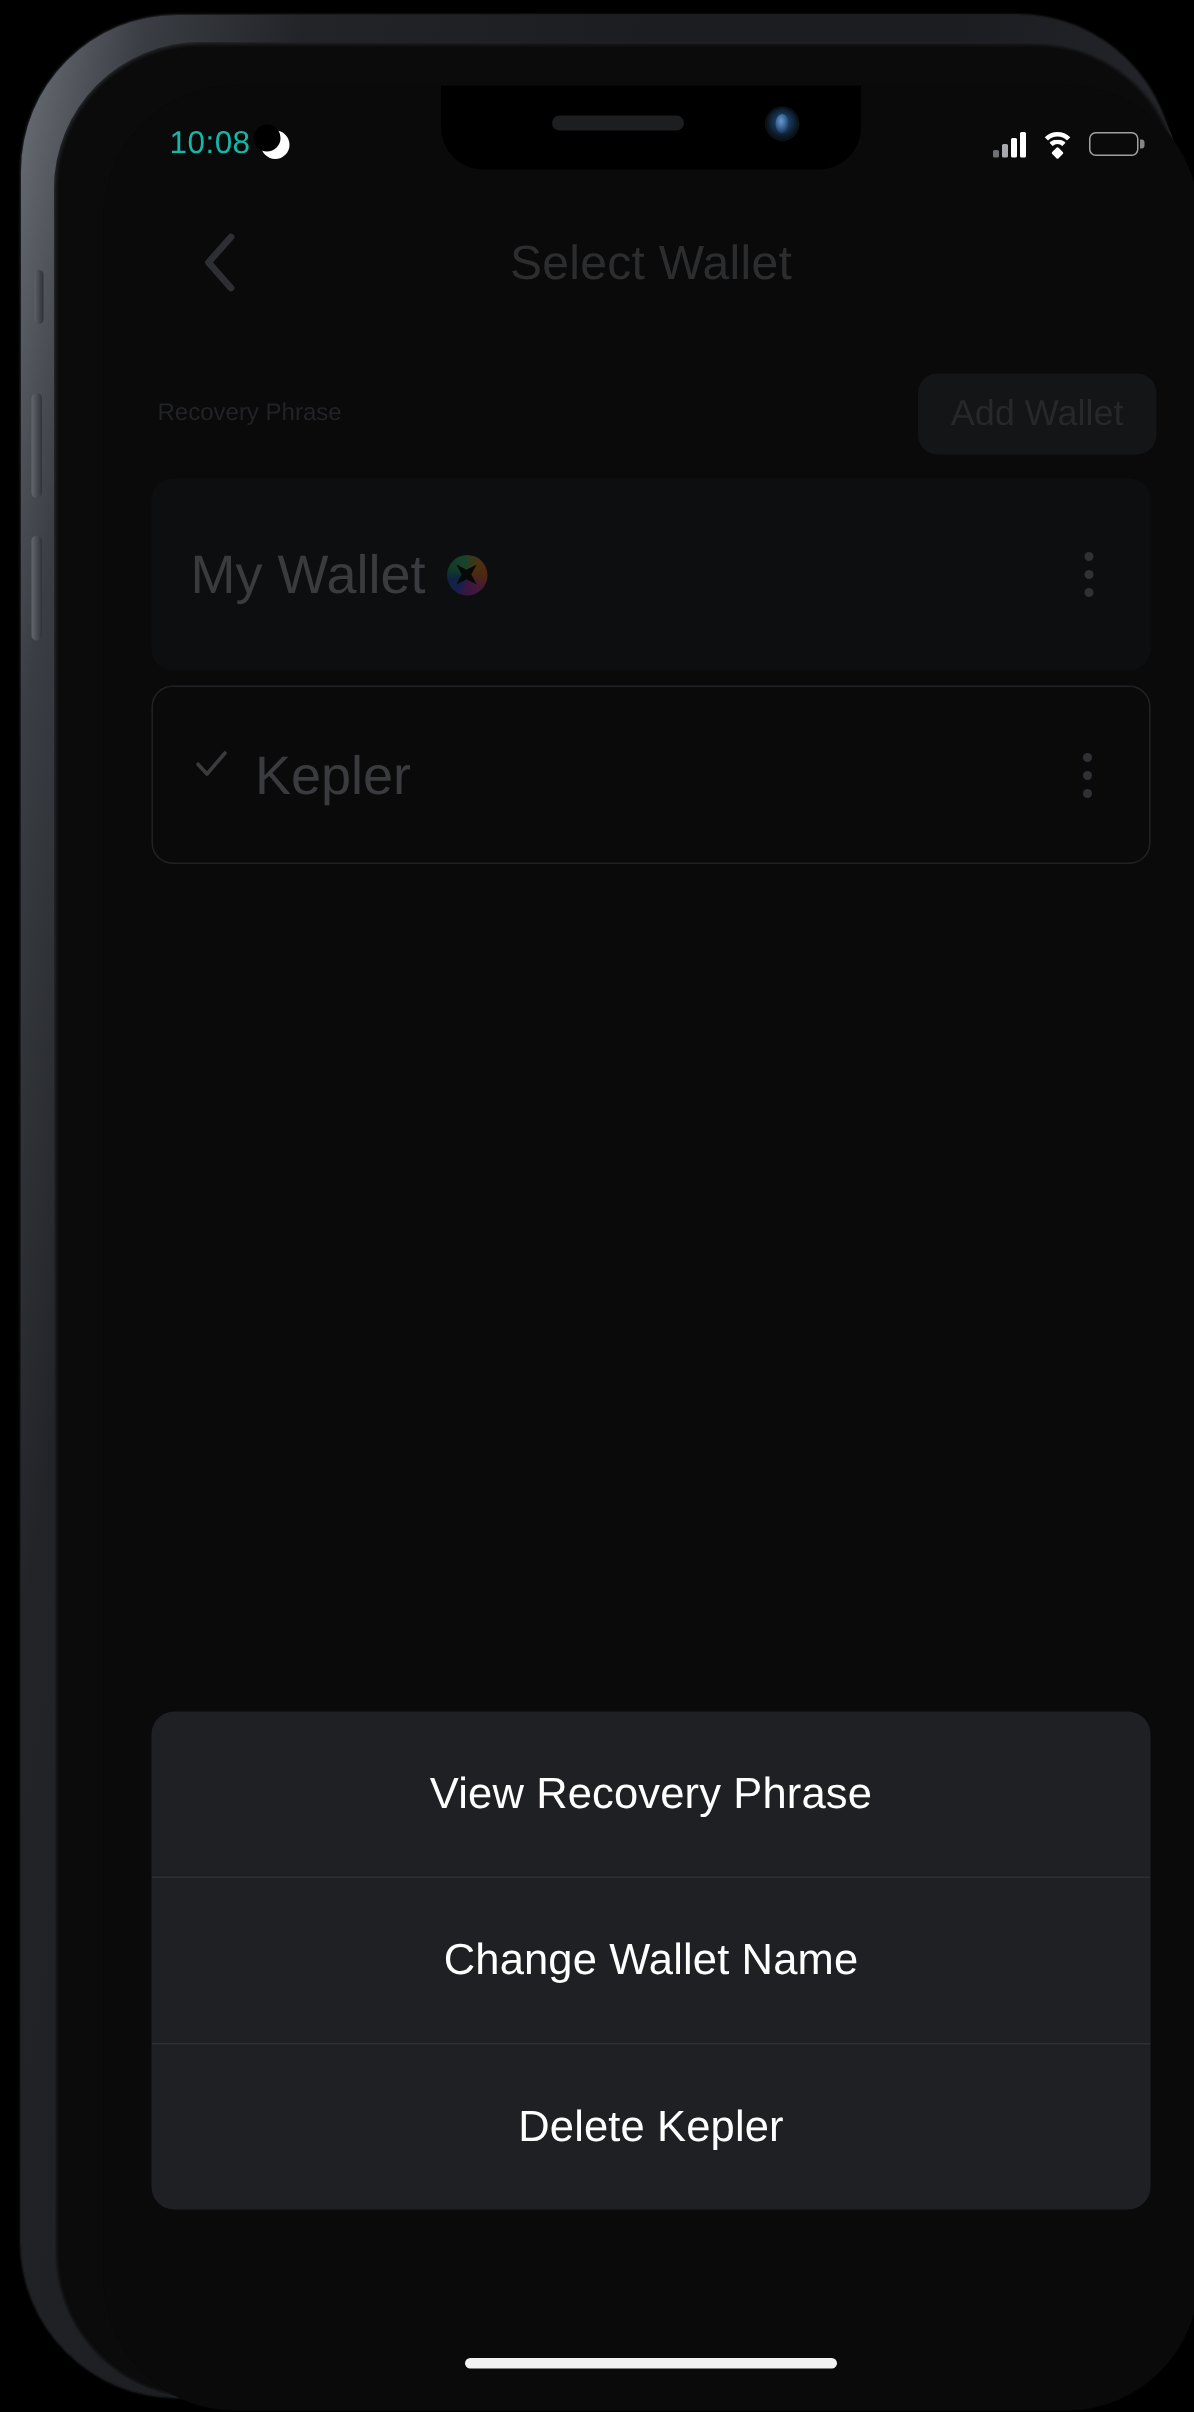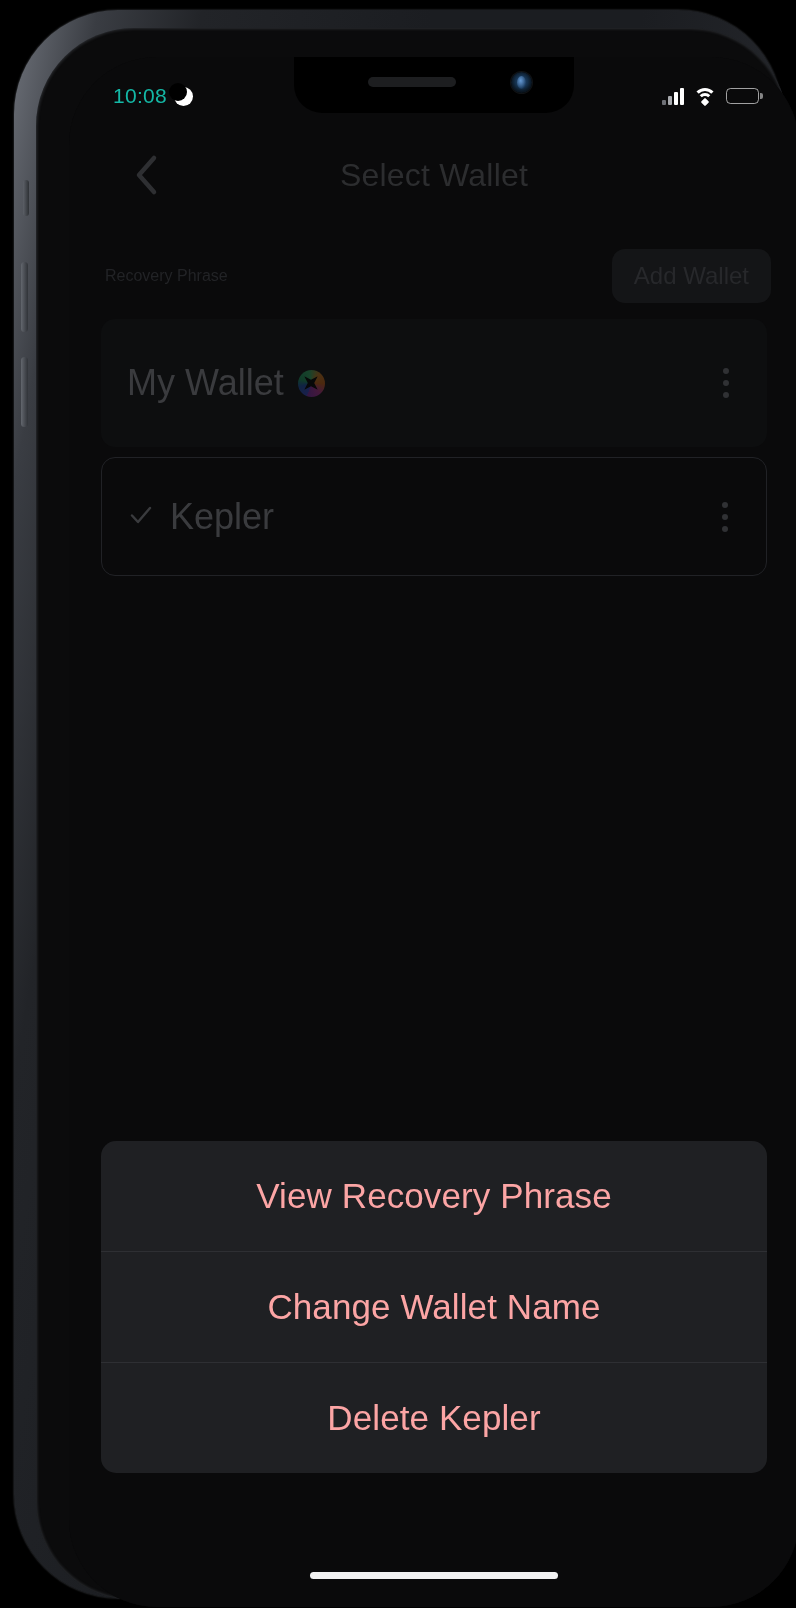--- a/index.html
+++ b/index.html
@@ -243,38 +243,38 @@
 
   .wallet-card-outlined {
     position:absolute; left:32px; top:400px;
     width:666px; height:119px;
     background:transparent;
     border:1.5px solid #212226;
     border-radius:14px;
     display:flex; align-items:center; justify-content:space-between;
     padding:0 26px 0 26px;
   }
-  .wallet-card-outlined .row-left { display:flex; align-items:center; gap:16px; }
+  .wallet-card-outlined .row-left { display:flex; gap:16px; }
   .check-icon { display:block; }
 
   
   .action-sheet {
     position:absolute;
     left:32px; top:1084px;
     width:666px;
     background:#1f2023;
     border-radius:15px;
     overflow:hidden;
     z-index:25;
   }
   .sheet-item {
     height:110px;
     display:flex; align-items:center; justify-content:center;
-    color:#fca5a5;
-    font-size:35px; font-weight:400;
+    color:#ffffff;
+    font-size:29px; font-weight:400;
     letter-spacing:.1px;
   }
   .sheet-divider {
     height:1px; background:#2e2f33;
   }
 
   
   .home-indicator {
     position:absolute; left:50%; transform:translateX(-50%);
     bottom:28px; width:248px; height:7px;

